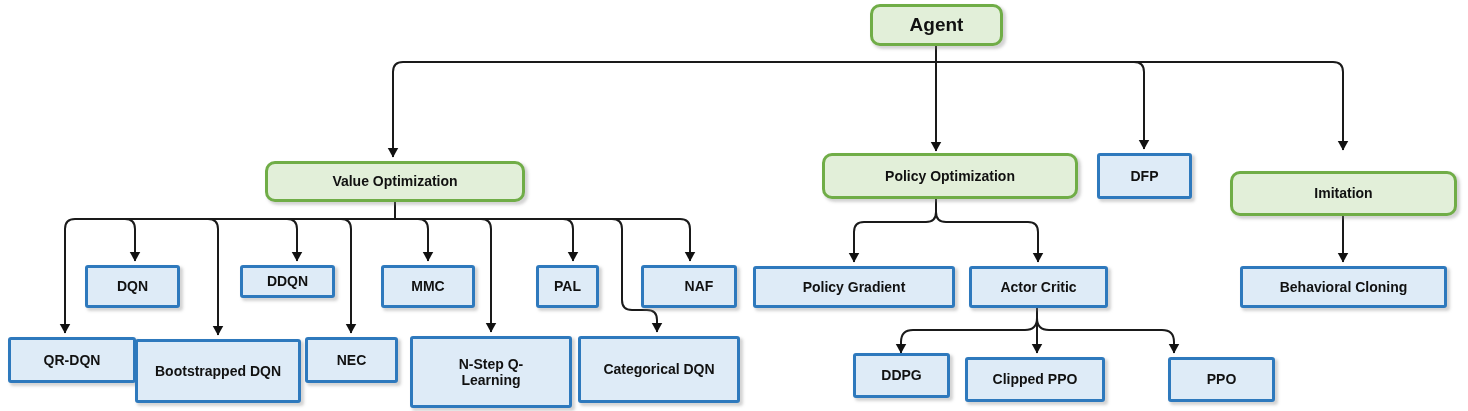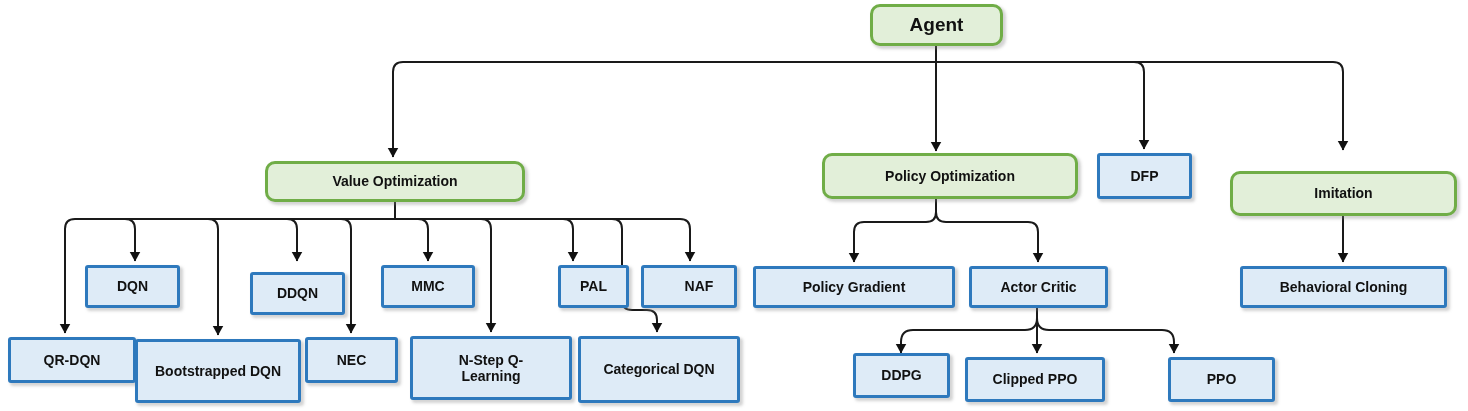--- a/index.html
+++ b/index.html
@@ -20,31 +20,31 @@
   }
   .cat{background:var(--cat-fill);border:3px solid var(--cat-border);border-radius:10px;}
   .alg{background:var(--alg-fill);border:3px solid var(--alg-border);border-radius:3px;}
 
   #n-agent{left:870px;top:4px;width:133px;height:42px;font-size:19px;}
   #n-value_optimization{left:265px;top:161px;width:260px;height:41px;}
   #n-policy_optimization{left:822px;top:153px;width:256px;height:46px;}
   #n-dfp{left:1097px;top:153px;width:95px;height:46px;}
   #n-imitation{left:1230px;top:154px;width:227px;height:45px;margin-top:17px;}
   #n-dqn{left:85px;top:265px;width:95px;height:43px;}
-  #n-ddqn{left:250px;top:265px;width:95px;height:43px;margin-top:7px;}
+  #n-ddqn{left:240px;top:265px;width:95px;height:33px;}
   #n-mmc{left:381px;top:265px;width:94px;height:43px;}
-  #n-pal{left:558px;top:265px;width:71px;height:43px;}
+  #n-pal{left:536px;top:265px;width:63px;height:43px;}
   #n-naf{left:641px;top:265px;width:96px;height:43px;padding-left:20px;}
   #n-policy_gradient{left:753px;top:266px;width:202px;height:42px;}
   #n-actor_critic{left:969px;top:266px;width:139px;height:42px;}
   #n-behavioral_cloning{left:1240px;top:266px;width:207px;height:42px;}
   #n-qr_dqn{left:8px;top:337px;width:128px;height:46px;}
   #n-bootstrapped_dqn{left:135px;top:339px;width:166px;height:64px;padding:14px 12px;}
   #n-nec{left:305px;top:337px;width:93px;height:46px;}
-  #n-n_step_q_learning{left:410px;top:336px;width:162px;height:64px;padding:2px 20px;}
+  #n-n_step_q_learning{left:410px;top:336px;width:162px;height:72px;padding:2px 20px;}
   #n-categorical_dqn{left:578px;top:336px;width:162px;height:67px;padding:2px 8px;}
   #n-ddpg{left:853px;top:353px;width:97px;height:45px;}
   #n-clipped_ppo{left:965px;top:357px;width:140px;height:45px;}
   #n-ppo{left:1168px;top:357px;width:107px;height:45px;}
 </style>
 </head>
 <body>
 
 <div id="canvas">
 

